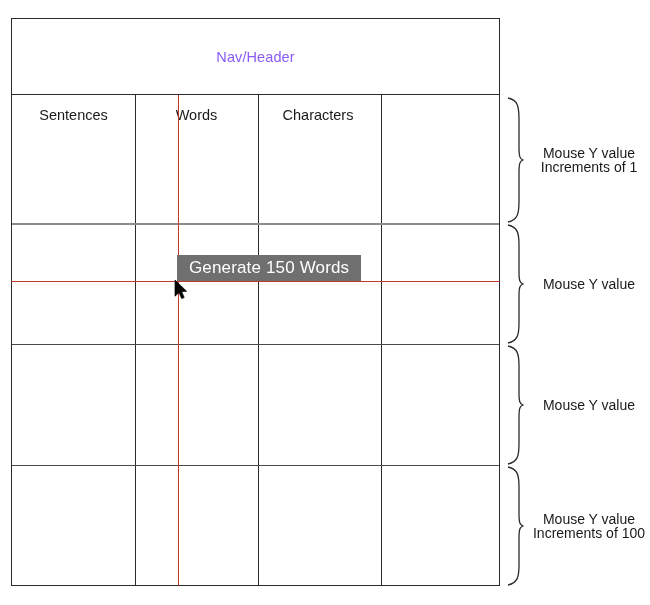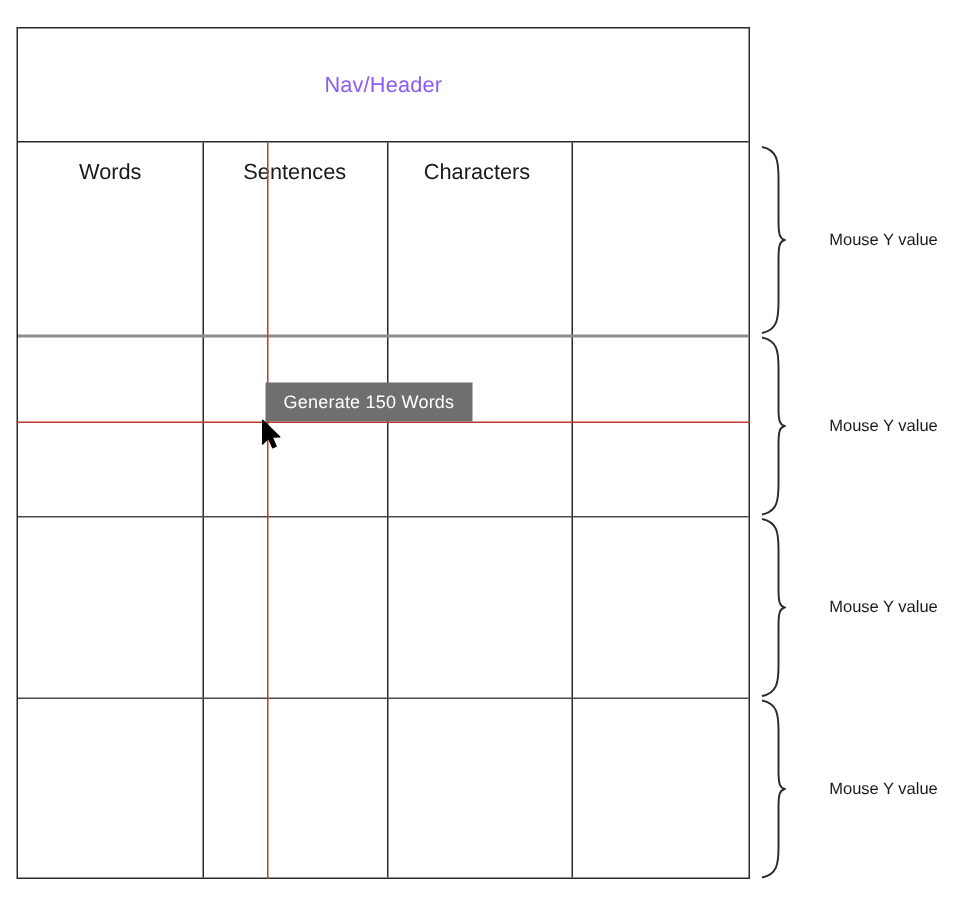--- a/index.html
+++ b/index.html
@@ -128,21 +128,21 @@
   .tooltip {
     position: absolute;
     left: 177px;
     top: 255px;
     height: 26px;
     padding: 0 12px;
     display: flex;
     align-items: center;
     background: #706f6f;
     color: #ffffff;
-    font-size: 12px;
+    font-size: 17px;
     letter-spacing: 0.15px;
     white-space: nowrap;
     z-index: 8;
   }
 
   
   .cursor {
     position: absolute;
     left: 174px;
     top: 279px;
@@ -164,21 +164,21 @@
     width: 18px;
     height: 100%;
   }
   .annotation-group .annotation-text {
     position: absolute;
     left: 22px;
     right: 0;
     top: 50%;
     transform: translateY(-50%);
     text-align: center;
-    font-size: 11px;
+    font-size: 14px;
     line-height: 14px;
     color: #1a1a1a;
   }
   .annotation-text .ln { display: block; }
 
   .ag0 { top: 97px;  height: 126px; }
   .ag1 { top: 224px; height: 120px; }
   .ag2 { top: 345px; height: 120px; }
   .ag3 { top: 466px; height: 120px; }
 </style>
@@ -187,25 +187,25 @@
 
 <div class="wireframe">
 
   <div class="nav-header">
     <span class="nav-header-label">Nav/Header</span>
   </div>
 
   <div class="grid-body">
 
     <div class="col-headers">
+      <div class="col-header-cell ch2">
+        <span>Sentences</span>
+      </div>
       <div class="col-header-cell ch1">
         <span>Words</span>
-      </div>
-      <div class="col-header-cell ch2">
-        <span>Sentences</span>
       </div>
       <div class="col-header-cell ch3">
         <span>Characters</span>
       </div>
     </div>
 
     <div class="col-divider c1"></div>
     <div class="col-divider c2"></div>
     <div class="col-divider c3"></div>
 
@@ -230,20 +230,21 @@
 </div>
 
 <div class="annotation-group ag0">
   <span class="brace">
     <svg width="18" height="100%" viewBox="0 0 18 126" preserveAspectRatio="none" xmlns="http://www.w3.org/2000/svg">
       <path d="M2 1 C12 3, 13 10, 13 22 L13 50 C13 60, 14 62, 17 63 C14 64, 13 66, 13 76 L13 104 C13 116, 12 123, 2 125" fill="none" stroke="#2b2b2b" stroke-width="1.3"></path>
     </svg>
   </span>
   <span class="annotation-text">
     <span class="ln">Mouse Y value</span>
+    <span class="ln">Increments of 1</span>
   </span>
 </div>
 
 <div class="annotation-group ag1">
   <span class="brace">
     <svg width="18" height="100%" viewBox="0 0 18 120" preserveAspectRatio="none" xmlns="http://www.w3.org/2000/svg">
       <path d="M2 1 C12 3, 13 10, 13 21 L13 48 C13 57, 14 59, 17 60 C14 61, 13 63, 13 72 L13 99 C13 110, 12 117, 2 119" fill="none" stroke="#2b2b2b" stroke-width="1.3"></path>
     </svg>
   </span>
   <span class="annotation-text">
@@ -263,14 +264,15 @@
 </div>
 
 <div class="annotation-group ag3">
   <span class="brace">
     <svg width="18" height="100%" viewBox="0 0 18 120" preserveAspectRatio="none" xmlns="http://www.w3.org/2000/svg">
       <path d="M2 1 C12 3, 13 10, 13 21 L13 48 C13 57, 14 59, 17 60 C14 61, 13 63, 13 72 L13 99 C13 110, 12 117, 2 119" fill="none" stroke="#2b2b2b" stroke-width="1.3"></path>
     </svg>
   </span>
   <span class="annotation-text">
     <span class="ln">Mouse Y value</span>
+    <span class="ln">Increments of 100</span>
   </span>
 </div>
 
 </body></html>

